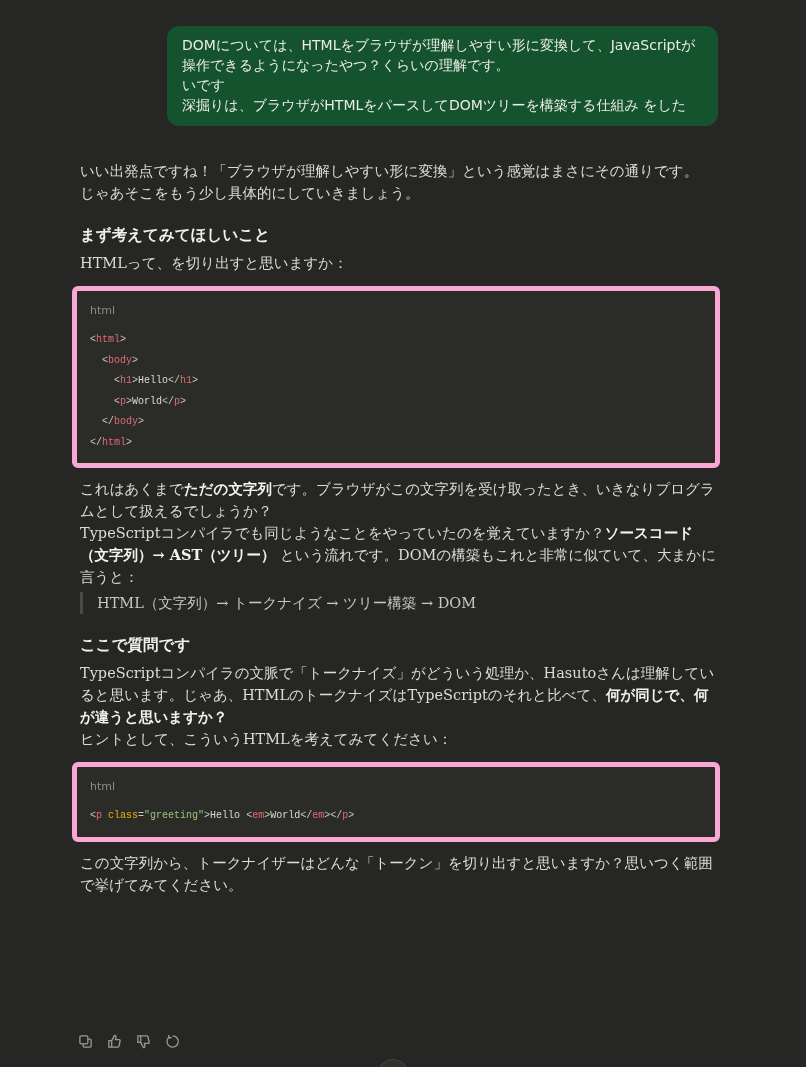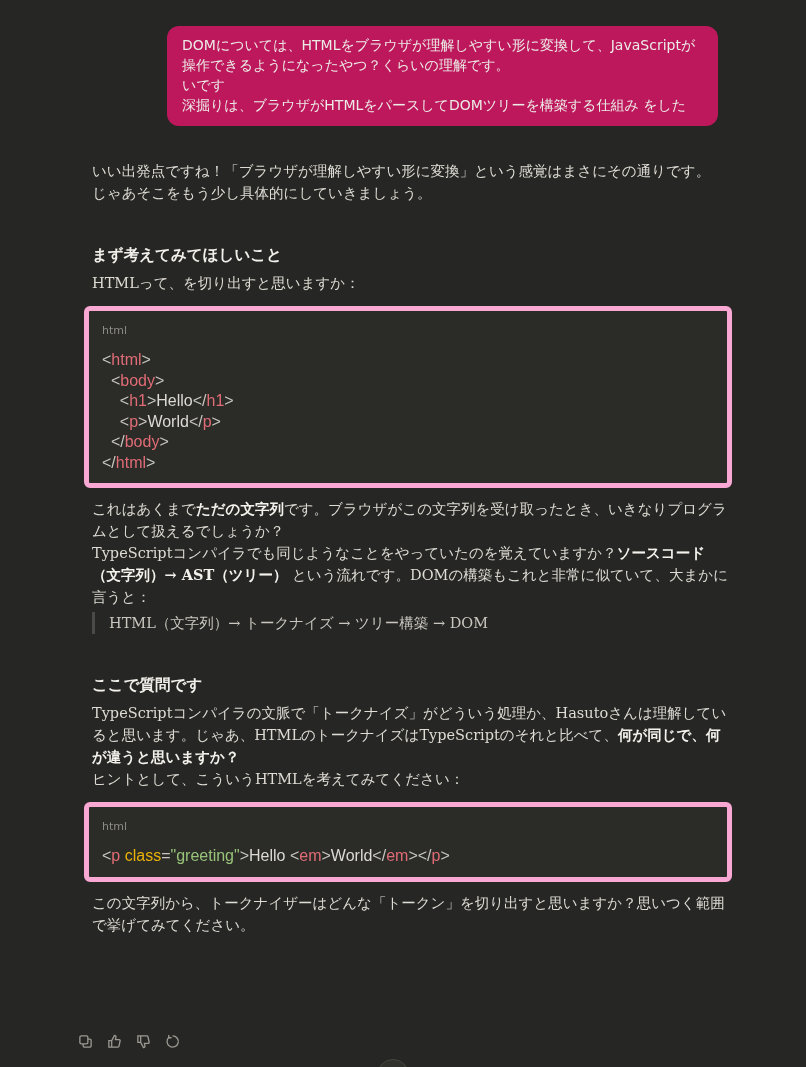--- a/index.html
+++ b/index.html
@@ -7,48 +7,48 @@
     width: 806px; height: 1067px; overflow: hidden;
     background: #262624;
   }
   body {
     position: relative;
     font-family: "DejaVu Serif", "Liberation Serif", serif;
     color: #e8e6df;
   }
   .user-bubble {
     position: absolute; left: 167px; top: 26px; width: 551px;
-    background: #be185d; border-radius: 12px;
+    background: #14532d; border-radius: 12px;
     padding: 9px 15px 11px 15px;
     font-family: "DejaVu Sans", "Liberation Sans", sans-serif;
     font-size: 14px; line-height: 20px; color: #ecebe6;
   }
   .user-bubble .line { display: block; }
   .assistant {
-    position: absolute; left: 92px; top: 160px; width: 640px;
+    position: absolute; left: 80px; top: 160px; width: 640px;
     font-size: 14.5px; line-height: 22px; color: #dedcd4;
   }
   .assistant p { margin: 0; }
   .p-gap { margin-top: 11px; }
   .heading {
     font-weight: bold; font-size: 15.5px; color: #f2f0ea;
-    margin-top: 40px; margin-bottom: 6px; line-height: 22px;
+    margin-top: 20px; margin-bottom: 6px; line-height: 22px;
   }
   .code-block {
     margin-left: -8px; width: 648px;
     background: #2b2b28; border: 5px solid #f9a8d4; border-radius: 6px;
     padding: 12px 13px 10px 13px; margin-top: 12px; margin-bottom: 10px;
   }
   .code-lang {
     font-family: "DejaVu Sans", "Liberation Sans", sans-serif;
     font-size: 11px; color: #8d8b85; line-height: 16px; margin-bottom: 11px;
   }
   .code-pre {
-    font-family: Liberation Sans, sans-serif;
-    font-size: 16px; line-height: 20.5px; color: #dcdad3; white-space: pre;
+    font-family: Liberation Mono, monospace;
+    font-size: 10px; line-height: 20.5px; color: #dcdad3; white-space: pre;
   }
   .tk-tag { color: #e06c75; }
   .tk-punc { color: #c8c6bf; }
   .tk-attr { color: #eab308; }
   .tk-str { color: #98c379; }
   .inline-code {
     font-family: "DejaVu Sans Mono", "Liberation Mono", monospace;
     font-size: 12px; color: #ef6a6a;
     background: #2f2f2c; border: 1px solid #454541; border-radius: 5px;
     padding: 0 4px; margin: 0 2px;

